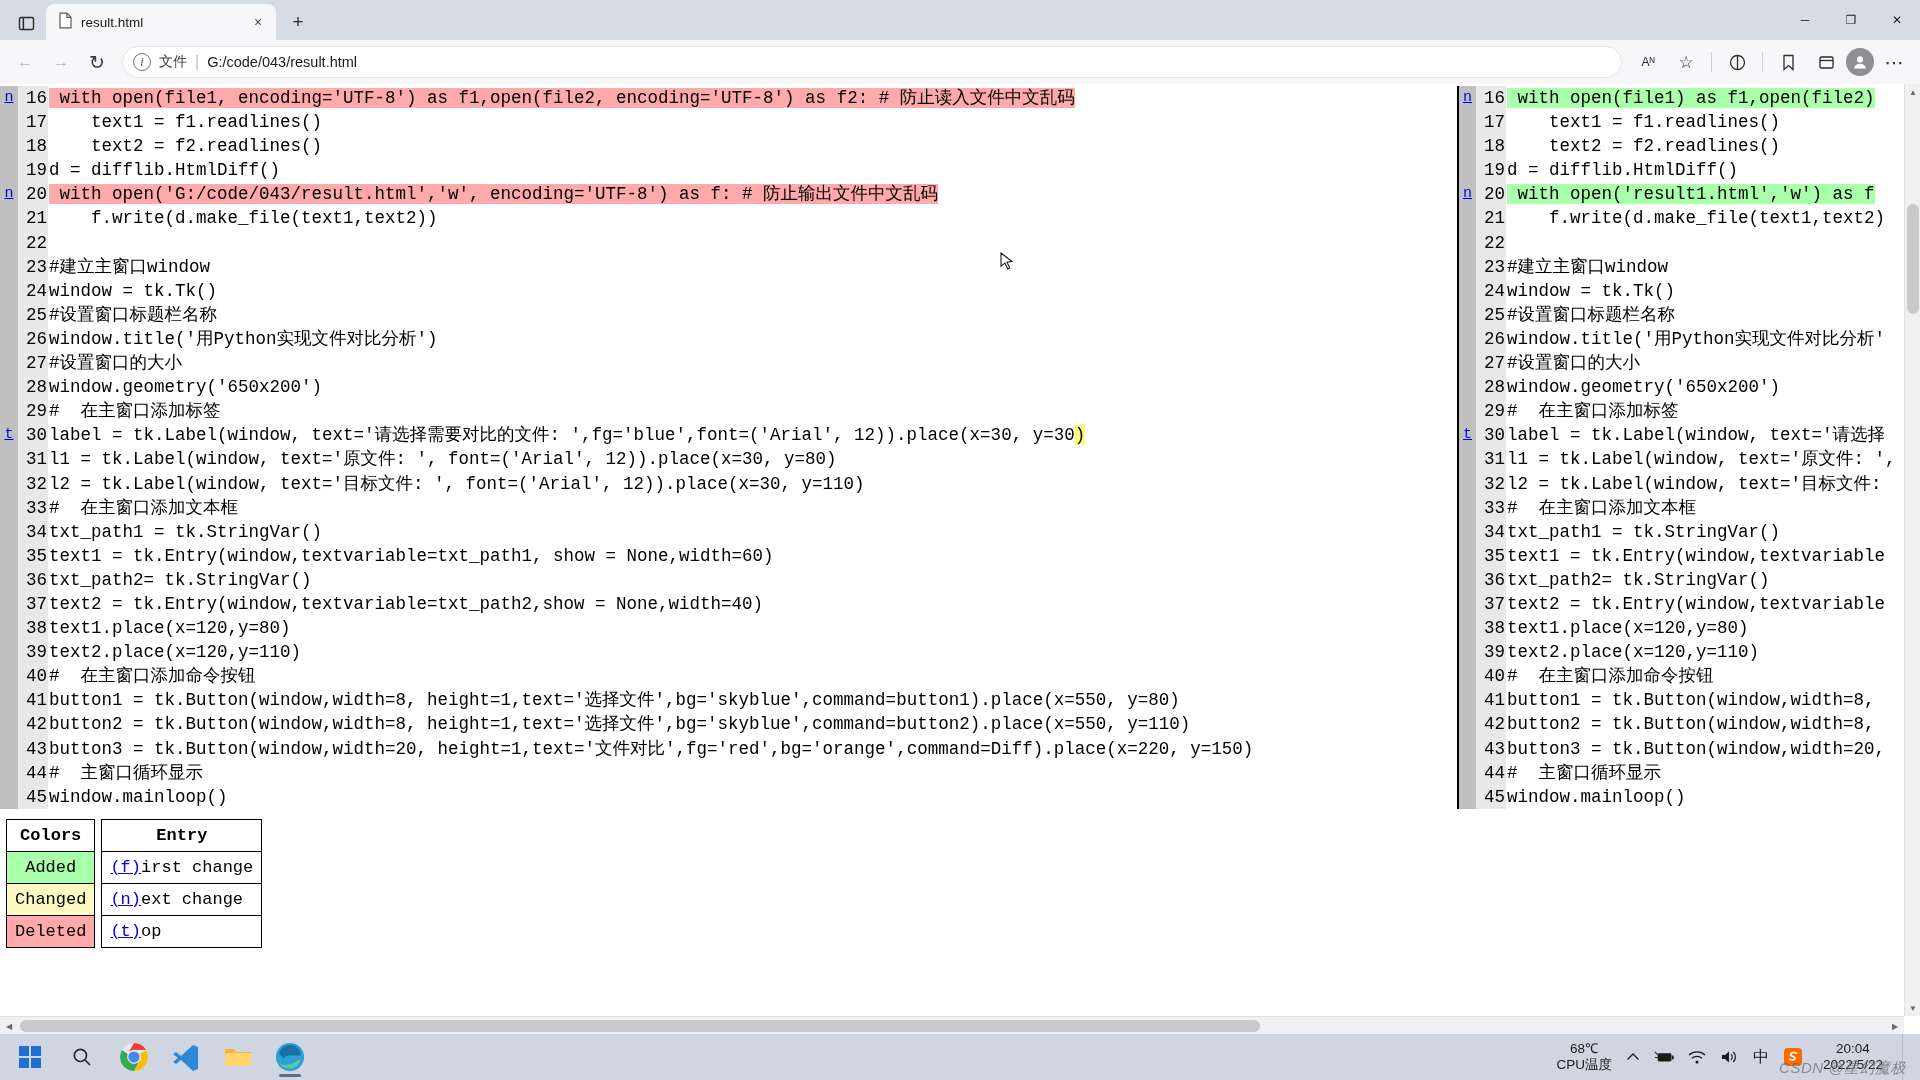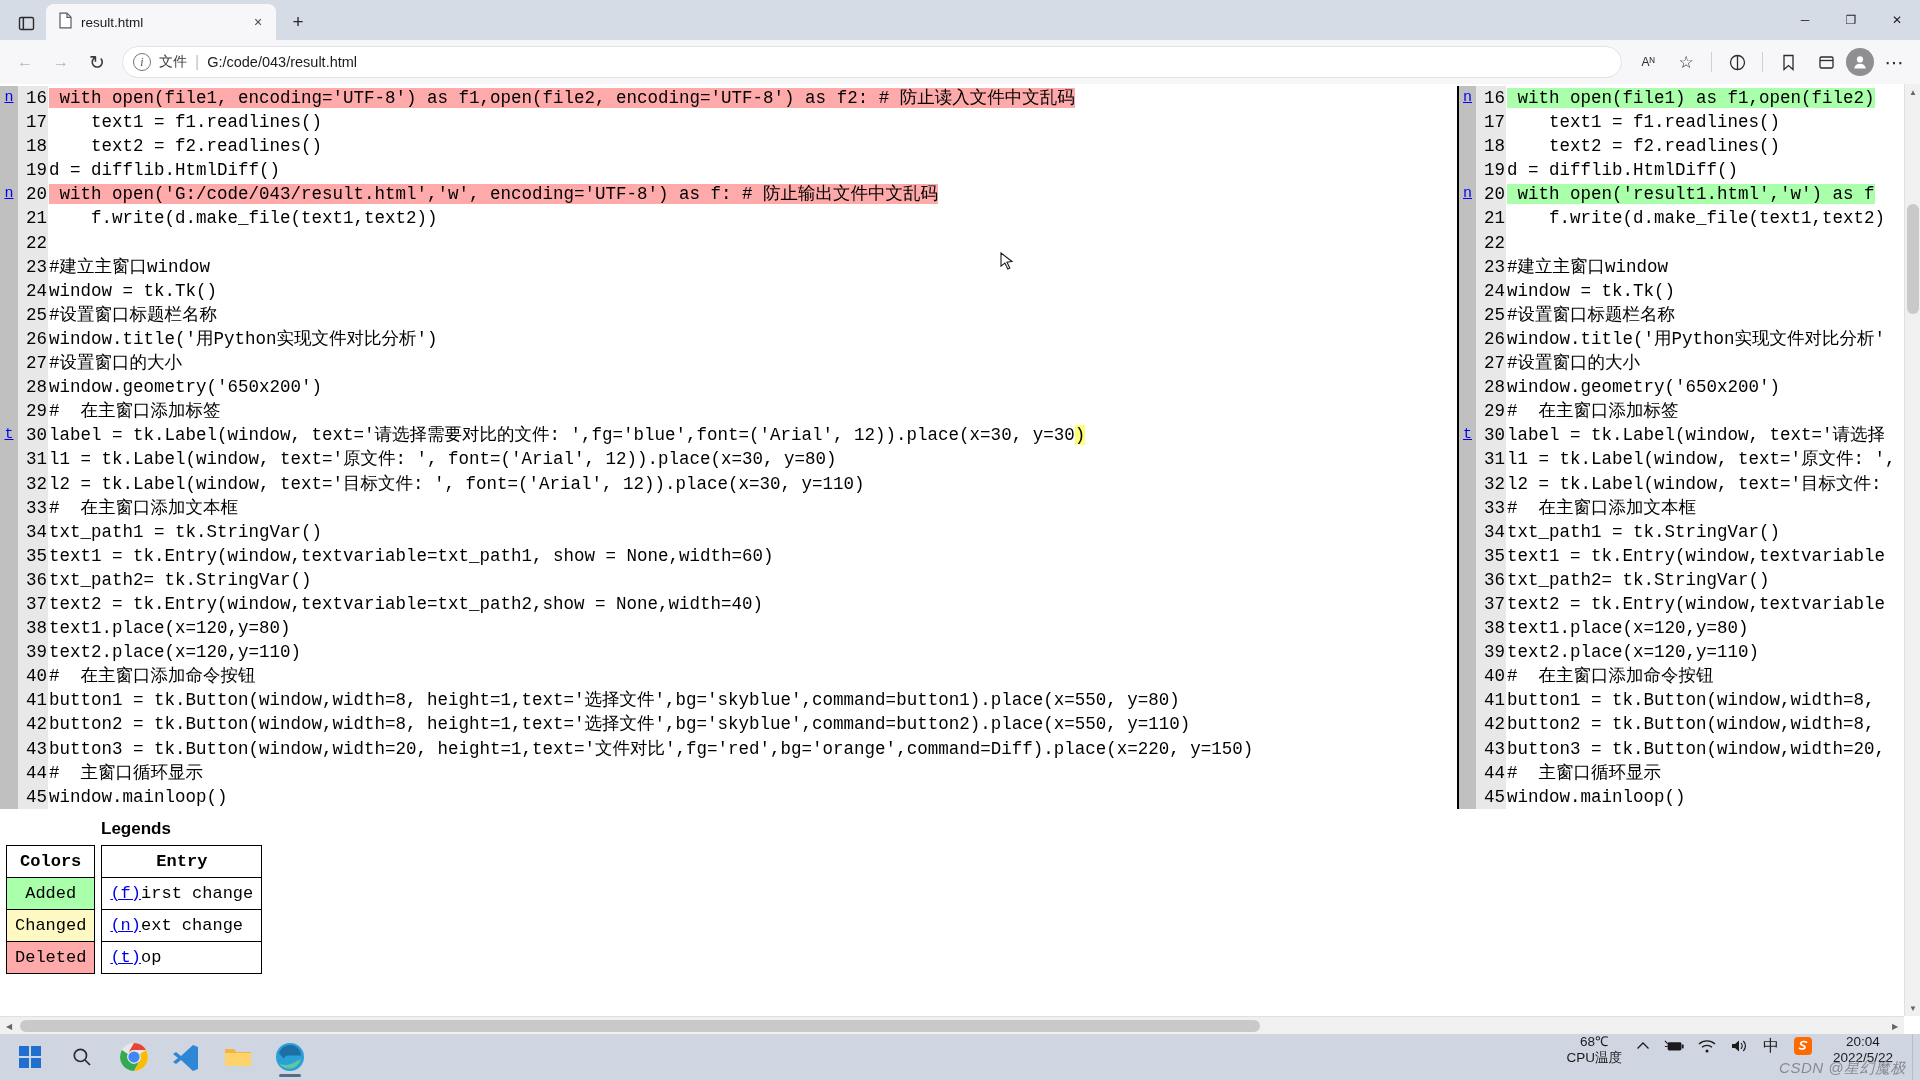--- a/index.html
+++ b/index.html
@@ -129,21 +129,21 @@
   #taskbar {
     position: absolute; left: 0; bottom: 0; width: 1920px; height: 46px;
     background: #cfd6e2; display: flex; align-items: center;
   }
   #tb-left { display: flex; align-items: center; gap: 8px; padding-left: 8px; }
   .tbicon { width: 44px; height: 42px; display: flex; align-items: center; justify-content: center; position: relative; }
   .tbicon.active::after {
     content: ""; position: absolute; bottom: 1px; left: 50%; transform: translateX(-50%);
     width: 22px; height: 3px; border-radius: 2px; background: #5a6b85;
   }
-  #tb-right { margin-left: auto; display: flex; gap: 10px; color: #1b1b1b; }
+  #tb-right { margin-left: auto; display: flex; align-items: center; gap: 10px; padding-right: 10px; color: #1b1b1b; }
   .temp-block { text-align: center; font-size: 13.5px; line-height: 16px; color: #1b1b1b; }
   .tray-ico { display: flex; align-items: center; justify-content: center; width: 22px; height: 24px; color: #1b1b1b; }
   .clock { text-align: center; font-size: 13.5px; line-height: 16px; color: #1b1b1b; min-width: 78px; }
   #watermark {
     position: absolute; right: 14px; bottom: 2px; font-size: 15px; color: #6e6e78;
     opacity: .75; font-family: "Liberation Sans", sans-serif; letter-spacing: .5px; font-style: italic;
   }
   #showdesk { width: 8px; height: 46px; border-left: 1px solid #b6bdc9; }
 </style>
 </head>
@@ -488,21 +488,20 @@
               <td class="code colL">window.mainloop()</td>
               <td class="gap"></td>
               <td class="diff_next vline"></td>
               <td class="lineno">45</td>
               <td class="code colR">window.mainloop()</td>
             </tr>
           </tbody>
       </table>
 
       <div id="legends">
-        <div class="legends-title">Legends</div>
         <div class="tables">
           <table class="legend colors">
             <tbody id="legend-colors">
               <tr>
                   <th>Colors</th>
                 </tr>
             <tr>
                   <td style="background: rgb(170, 255, 170);">Added</td>
                 </tr>
                 <tr>

